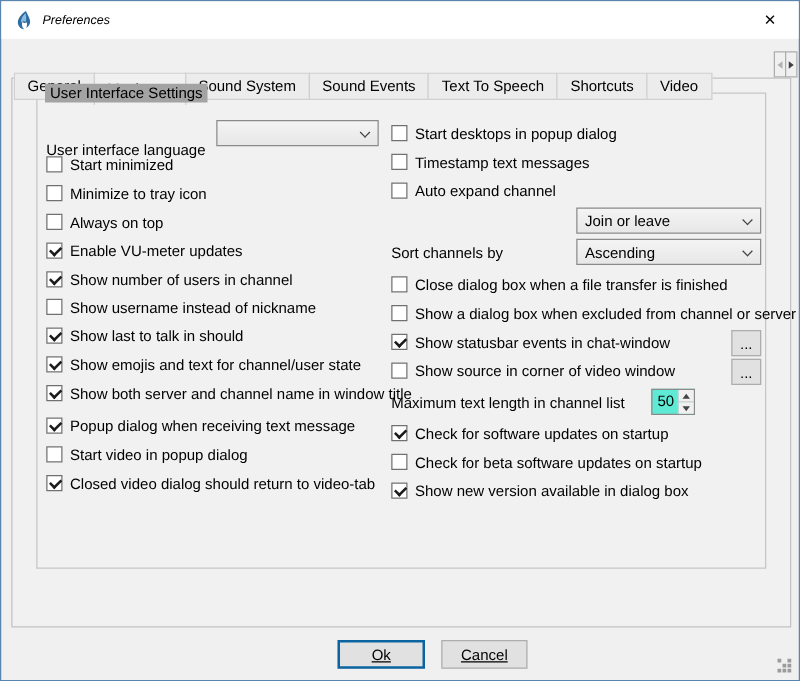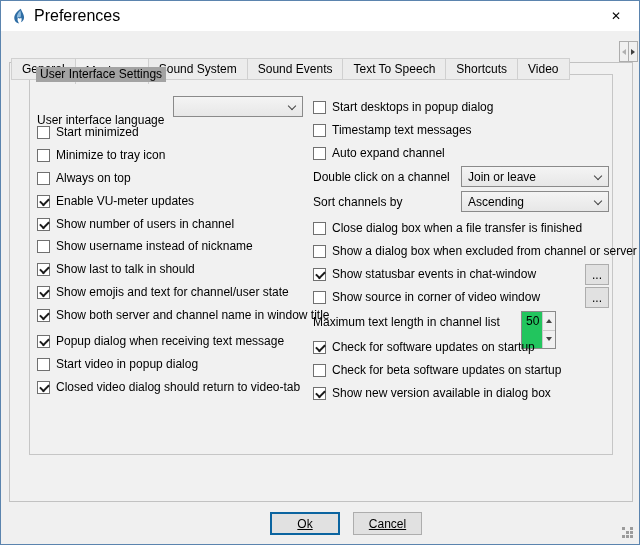--- a/index.html
+++ b/index.html
@@ -5,21 +5,21 @@
   :root { --accent:#0b64a0; --bg:#f0f0f0; }
   * { margin:0; padding:0; box-sizing:border-box; }
   body { font-family:"Liberation Sans", sans-serif; background:#fff; }
   .window { position:relative; width:640px; height:545px; background:var(--bg);
             border:1px solid #5b84ae; overflow:hidden; font-size:12px; color:#000; }
 
   
   .titlebar { position:absolute; left:0; top:0; width:100%; height:30px; background:#ffffff;
               display:flex; align-items:center; }
   .app-icon { width:16px; height:16px; margin-left:9px; display:inline-block; }
-  .title-text { margin-left:8px; font-size:16px; }
+  .title-text { margin-left:8px; font-size:10px;font-style:italic; }
   .close-btn { position:absolute; right:0; top:0; width:46px; height:30px; display:flex;
                align-items:center; justify-content:center; font-size:12px; color:#000; cursor:default; }
 
   
   .tabbar { position:absolute; left:10px; top:36px; width:608px; height:26px;
             display:flex; overflow:hidden; white-space:nowrap; z-index:3;margin-top:21px; }
   .tab { height:22px; padding:0 10px; line-height:21px; background:#ececec;
          border:1px solid #d0d0d0; margin-right:-1px; flex:0 0 auto; }
   .tab.active { height:26px; line-height:25px; background:#f1f1f1; border-bottom:none; z-index:4; position:relative; }
   .tabscroll { position:absolute; left:618px; top:40px; height:21px; display:flex; z-index:5; }
@@ -31,34 +31,34 @@
   
   .pane { position:absolute; left:8px; top:61px; width:624px; height:440px;
           background:#f1f1f1; border:1px solid #c2c2c2; z-index:1; }
   .groupbox { position:absolute; left:28px; top:73px; width:584px; height:381px;
               border:1px solid #c6c6c6; z-index:2; }
   .grouplegend { position:absolute; left:35px; top:66px; padding:0 4px; background:#a3a3a3;
                  z-index:3; line-height:15px; }
 
   
   .lab { position:absolute; line-height:15px; white-space:nowrap; z-index:3; }
-  .row { position:absolute; display:flex; align-items:flex-end; gap:6px; white-space:nowrap; z-index:3; cursor:default; }
+  .row { position:absolute; display:flex; align-items:flex-start; gap:6px; white-space:nowrap; z-index:3; cursor:default; }
   .cb { width:13px; height:13px; background:#fff; border:1px solid #707070; position:relative; flex:0 0 auto; }
   .cb.checked::after { content:""; position:absolute; left:2px; top:2px; width:7px; height:4px;
                        border-left:2px solid #1b1b1b; border-bottom:2px solid #1b1b1b; transform:rotate(-45deg); }
   .combo { position:absolute; height:21px; border:1px solid #8a8a8a;
            background:linear-gradient(#f4f4f4,#e7e7e7); display:flex; align-items:center;
            padding:0 20px 0 6px; z-index:3; }
   .chev { position:absolute; right:7px; top:6px; width:6px; height:6px;
           border-right:1.5px solid #444; border-bottom:1.5px solid #444; transform:rotate(45deg); }
   .btn { position:absolute; background:#e1e1e1; border:1px solid #adadad; display:flex;
          align-items:center; justify-content:center; z-index:3; cursor:default; }
   .btn.default { border:2px solid var(--accent); }
   .btn .u { text-decoration:underline; }
-  .spin { position:absolute; width:35px; height:38px; background:#22c55e; border:1px solid #8a8a8a;
+  .spin { position:absolute; width:35px; height:21px; background:#5eead4; border:1px solid #8a8a8a;
           display:flex; z-index:3; }
   .spin-val { flex:1; padding:2px 0 0 4px; font-size:12px; }
   .spin-btns { width:13px; border-left:1px solid #c9c9c9; display:flex; flex-direction:column; }
   .spin-up, .spin-down { flex:1; background:#f0f0f0; display:flex; align-items:center; justify-content:center; }
   .spin-up { border-bottom:1px solid #c9c9c9; }
   .tri-up { width:0; height:0; border-left:3px solid transparent; border-right:3px solid transparent; border-bottom:4px solid #444; }
   .tri-down { width:0; height:0; border-left:3px solid transparent; border-right:3px solid transparent; border-top:4px solid #444; }
 
   
   .grip { position:absolute; right:14px; bottom:14px; width:3px; height:3px; background:#9b9b9b;
@@ -165,21 +165,20 @@
     </label>
   <label class="row" style="left:312px;top:122px">
       <span class="cb"></span>
       <span>Timestamp text messages</span>
     </label>
   <label class="row" style="left:312px;top:145px">
       <span class="cb"></span>
       <span>Auto expand channel</span>
     </label>
 
-  <div class="lab" style="left:312px;top:169px">Double click on a channel</div>
   <div class="combo" style="left:460px;top:165px;width:148px">
     <span>Join or leave</span>
     <span class="chev"></span>
   </div>
 
   <div class="lab" style="left:312px;top:194px">Sort channels by</div>
   <div class="combo" style="left:460px;top:190px;width:148px">
     <span>Ascending</span>
     <span class="chev"></span>
   </div>

